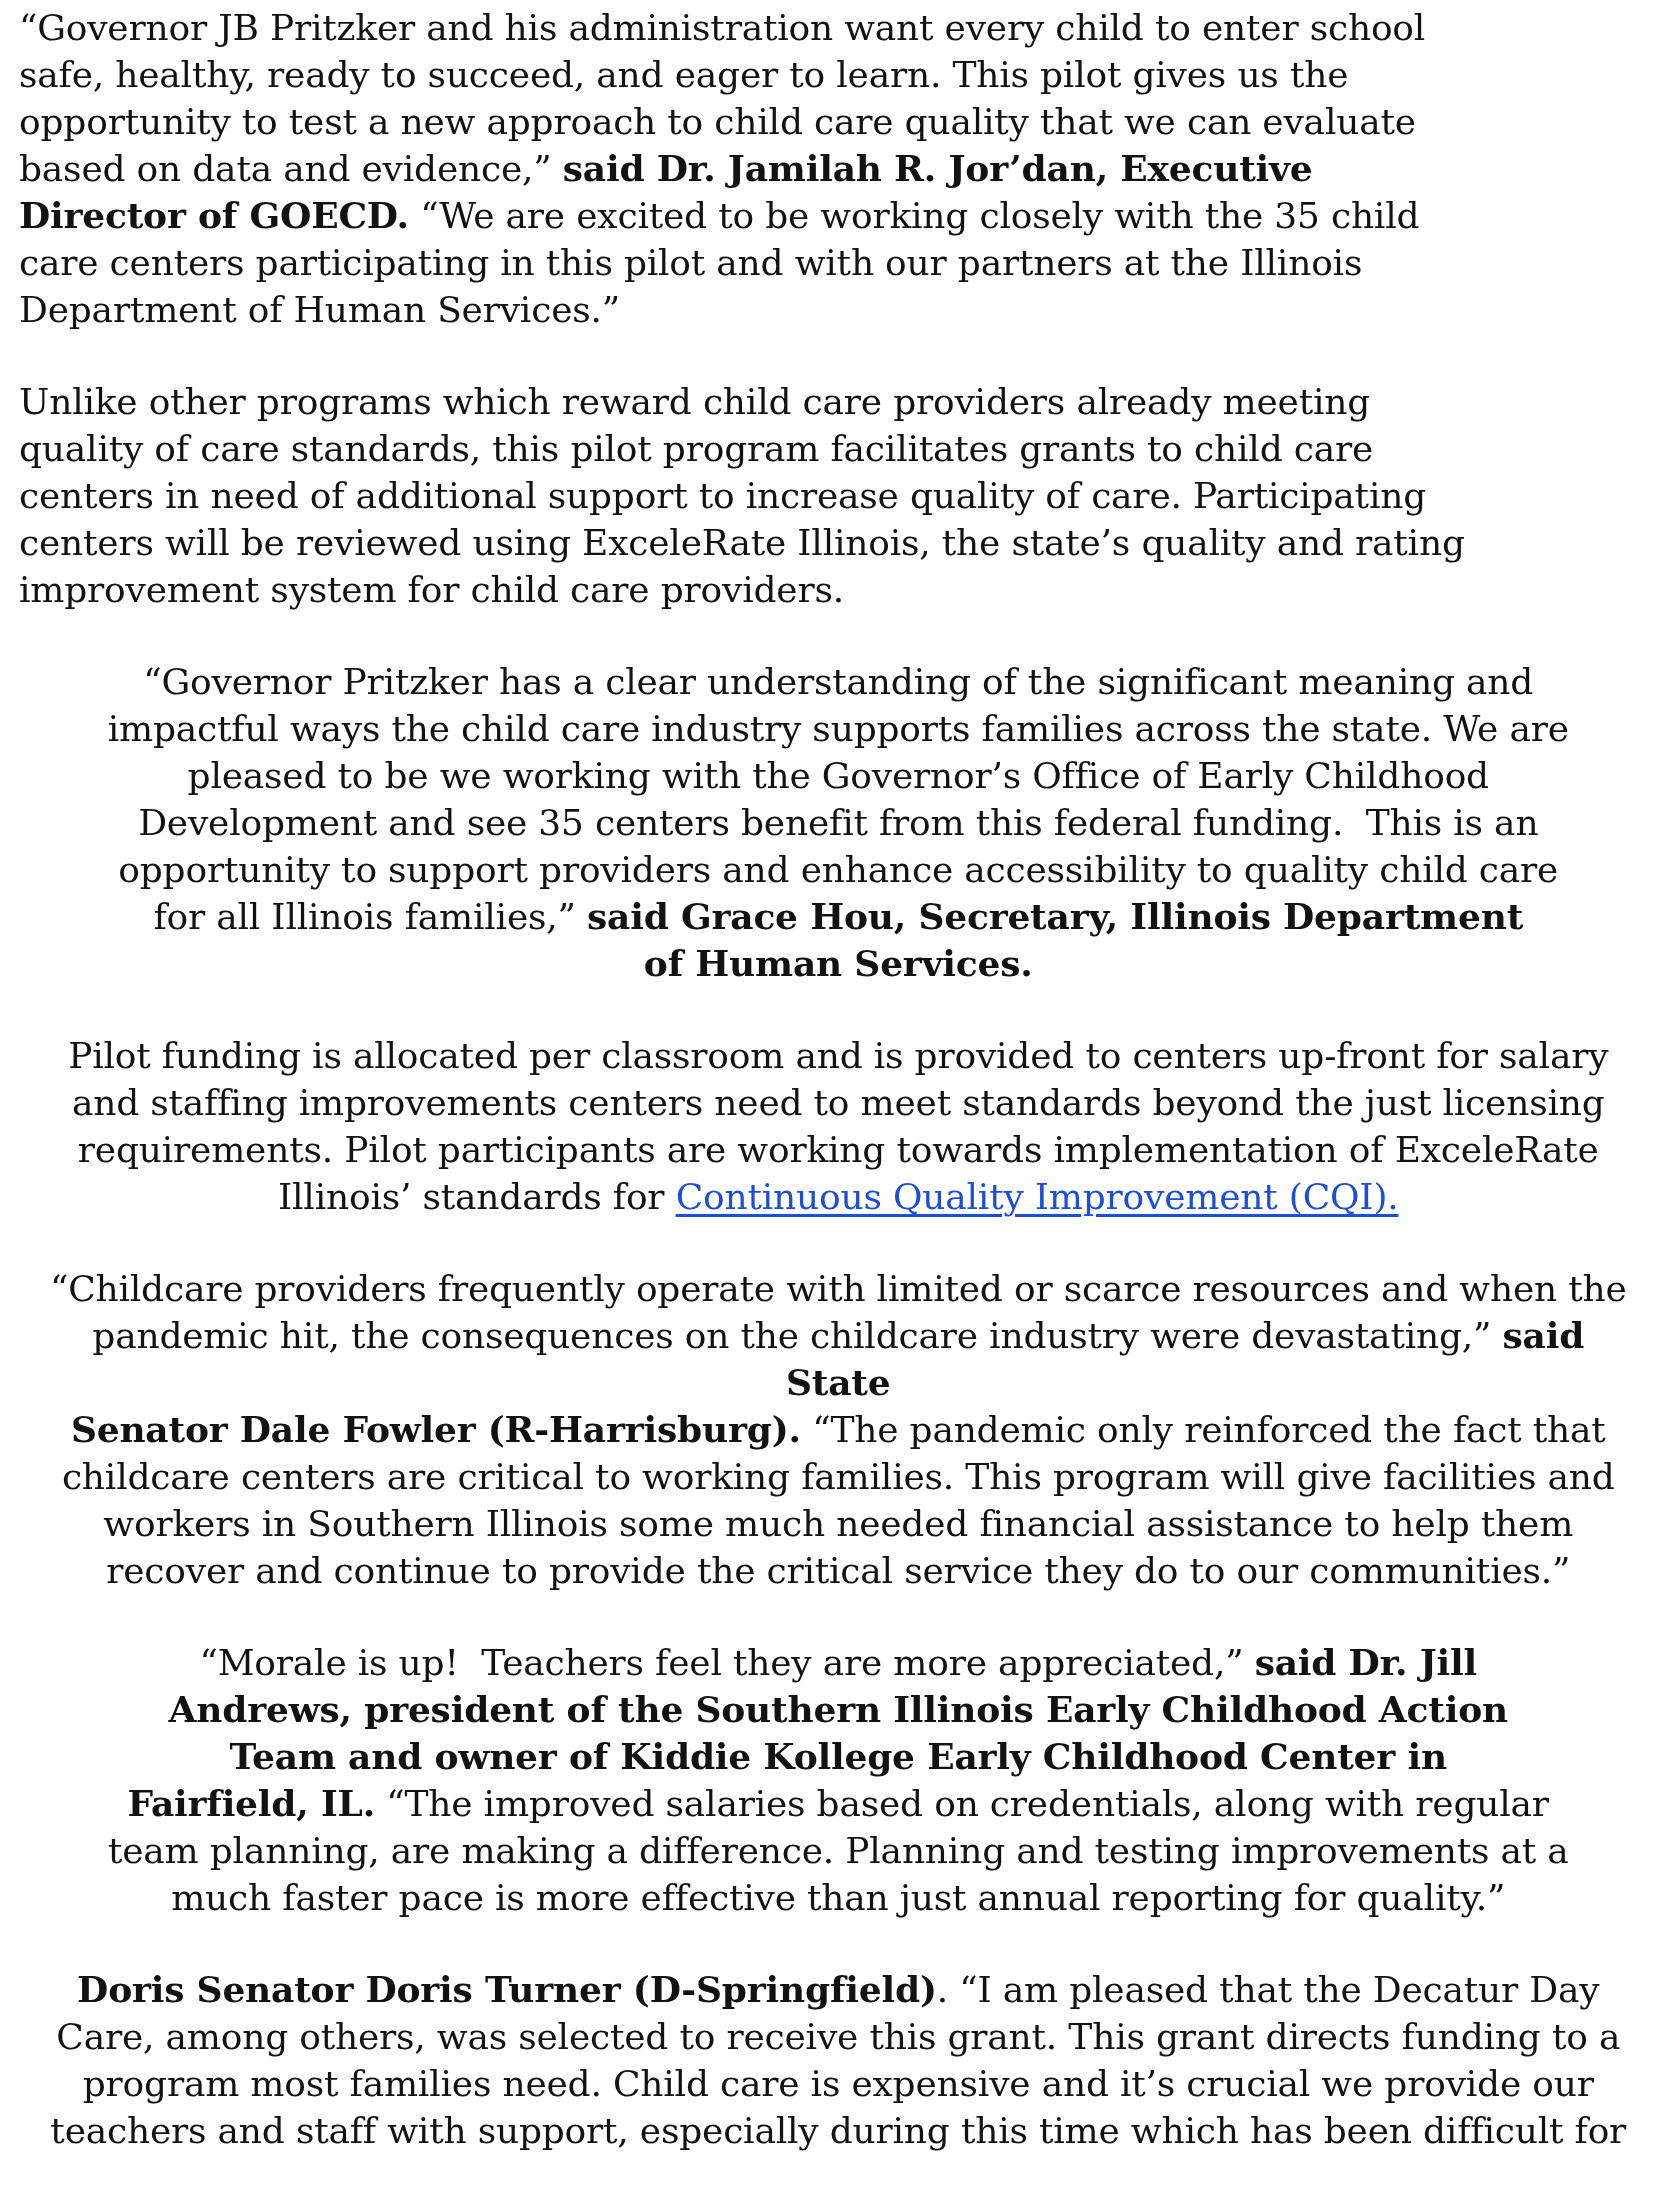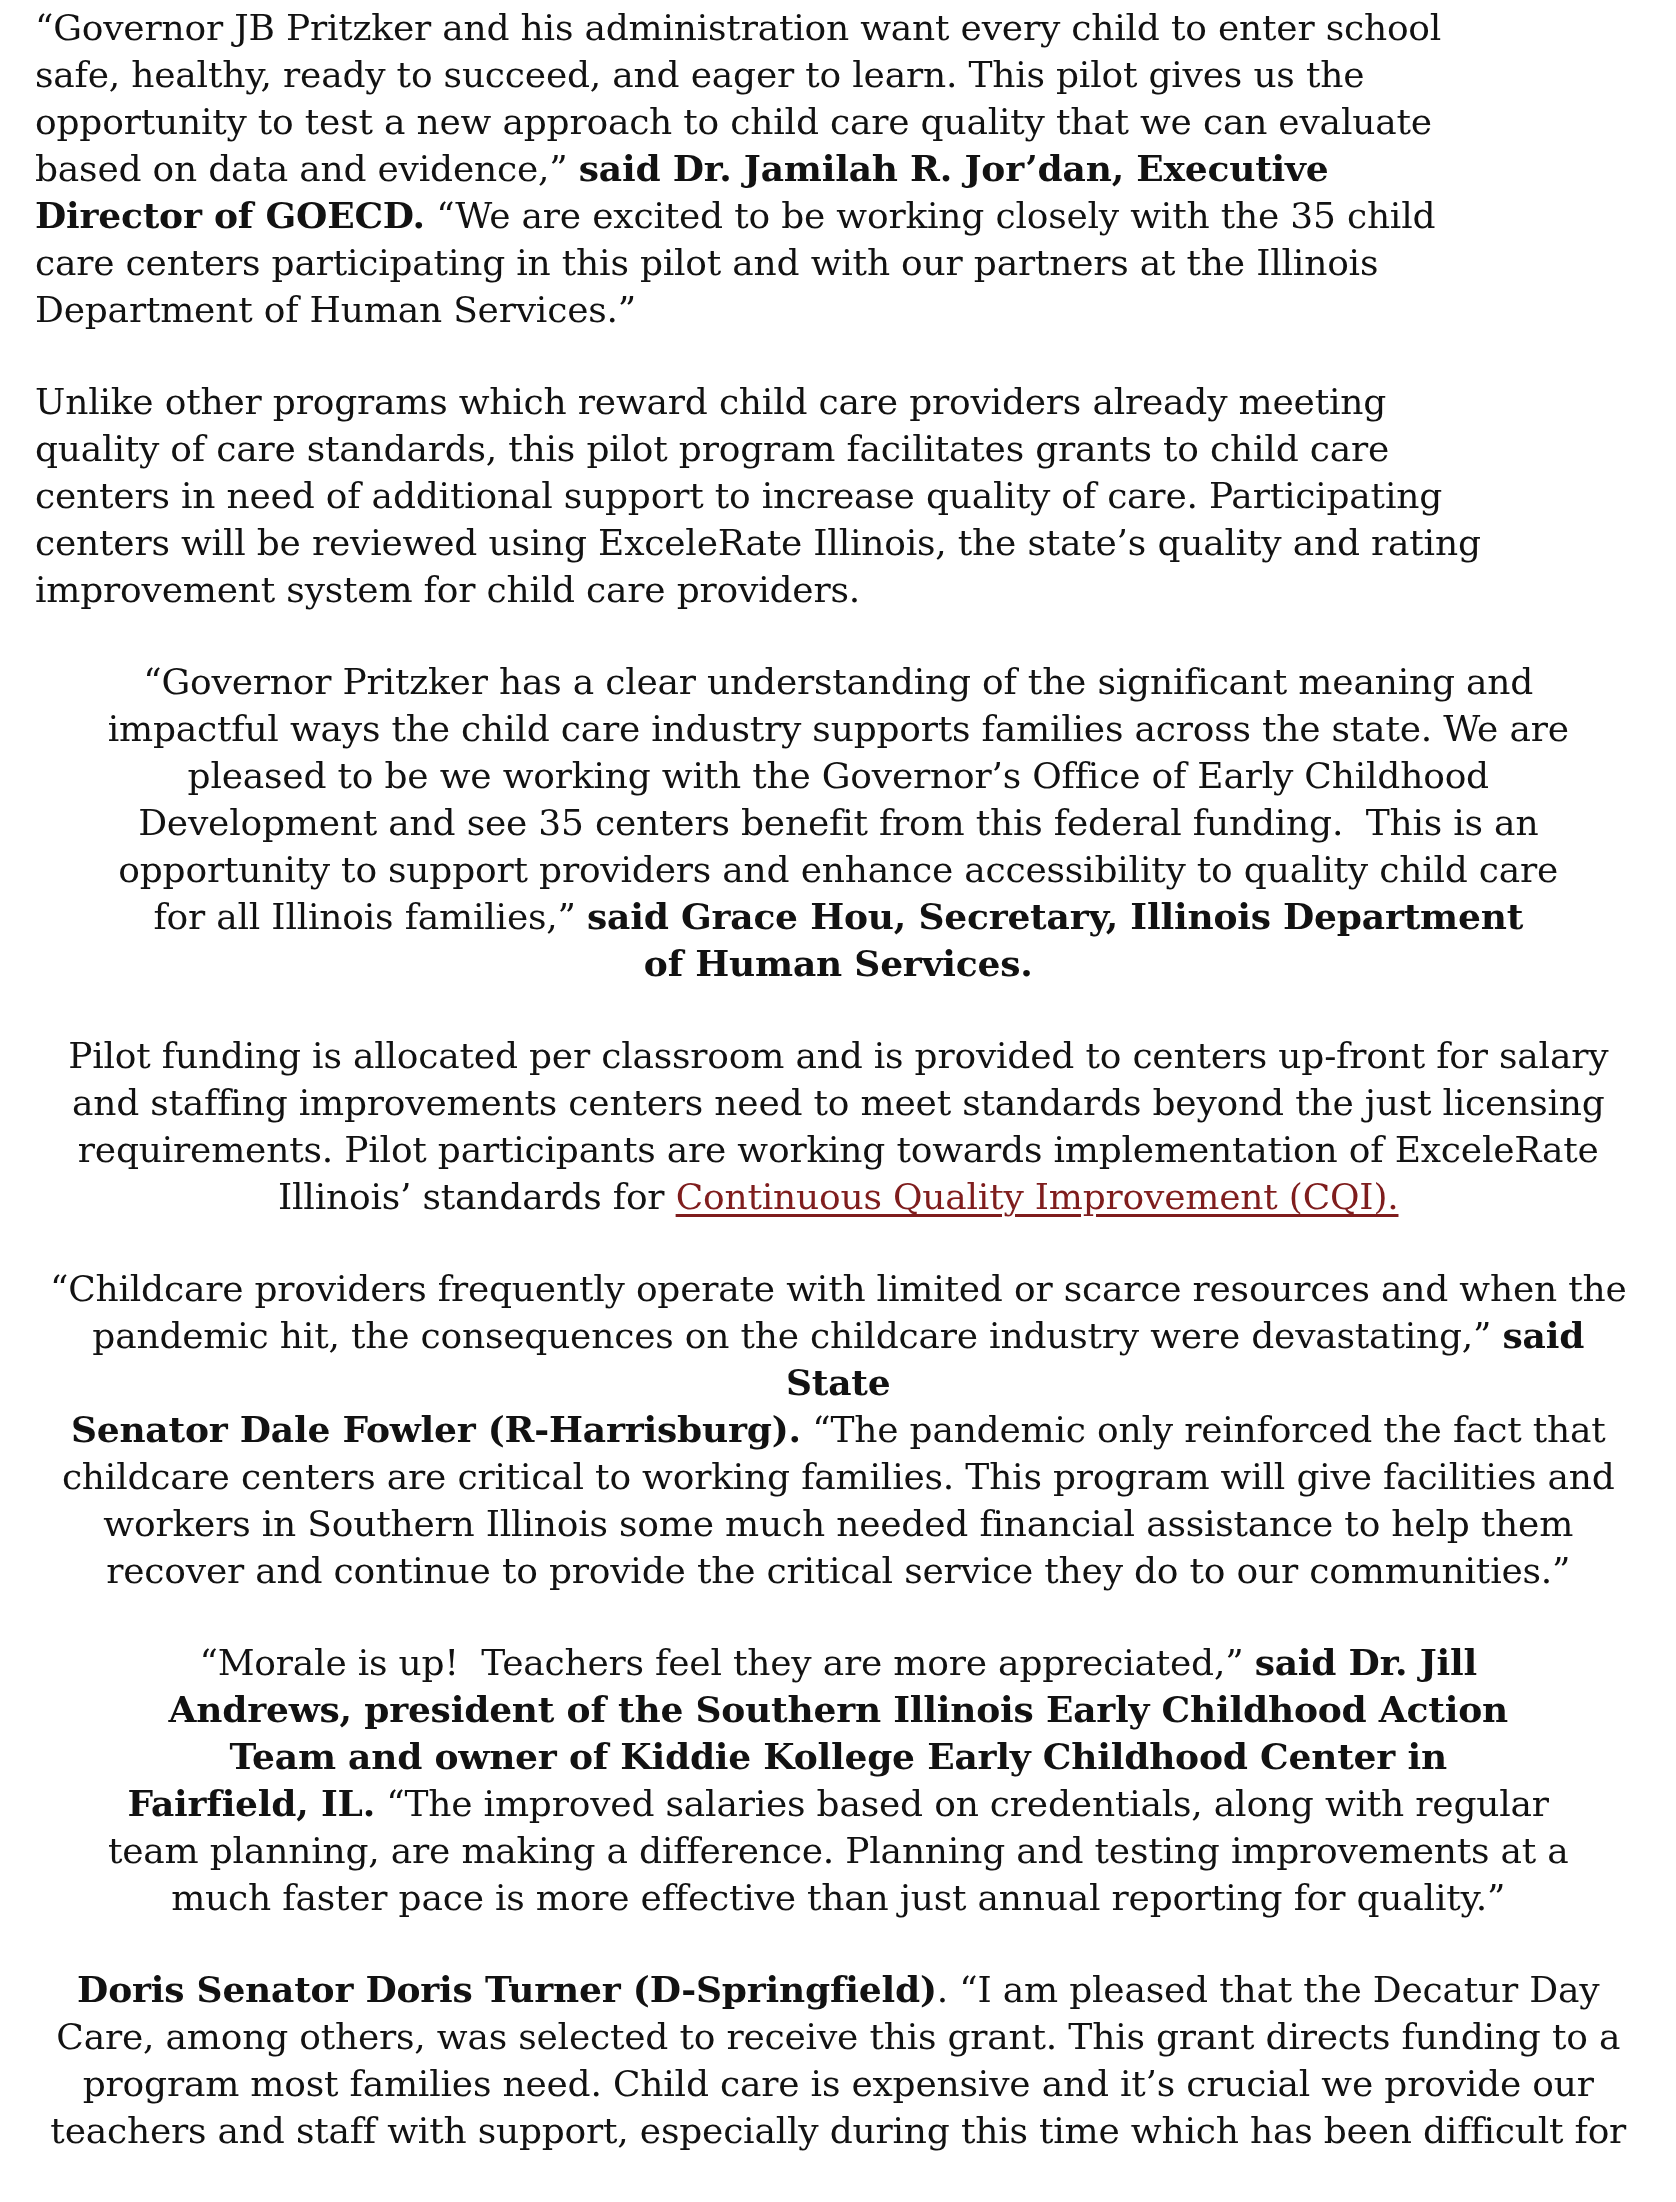--- a/index.html
+++ b/index.html
@@ -16,32 +16,32 @@
     box-sizing: border-box;
     width: 1676px;
     padding: 4.3px 34px 0 19px;
     font-family: "DejaVu Serif", "Liberation Serif", serif;
     font-size: 36px;
     line-height: 47px;
     color: #121212;
     letter-spacing: -0.2px;
   }
   .para {
-    margin: 0 0 45px 16px;
+    margin: 0 0 45px 0;
     white-space: pre-wrap;
   }
   .para.indented {
     margin-left: 15.5px;
     text-align: center;
   }
   .bold-run {
     font-weight: bold;
   }
   .cqi-link {
-    color: #7f1d1d;
+    color: #1d4ed8;
     text-decoration: underline;
     text-decoration-thickness: 2.6px;
     text-underline-offset: 5.2px;
     cursor: pointer;
   }
 </style>
 </head>
 <body>
 
 <div class="doc">

